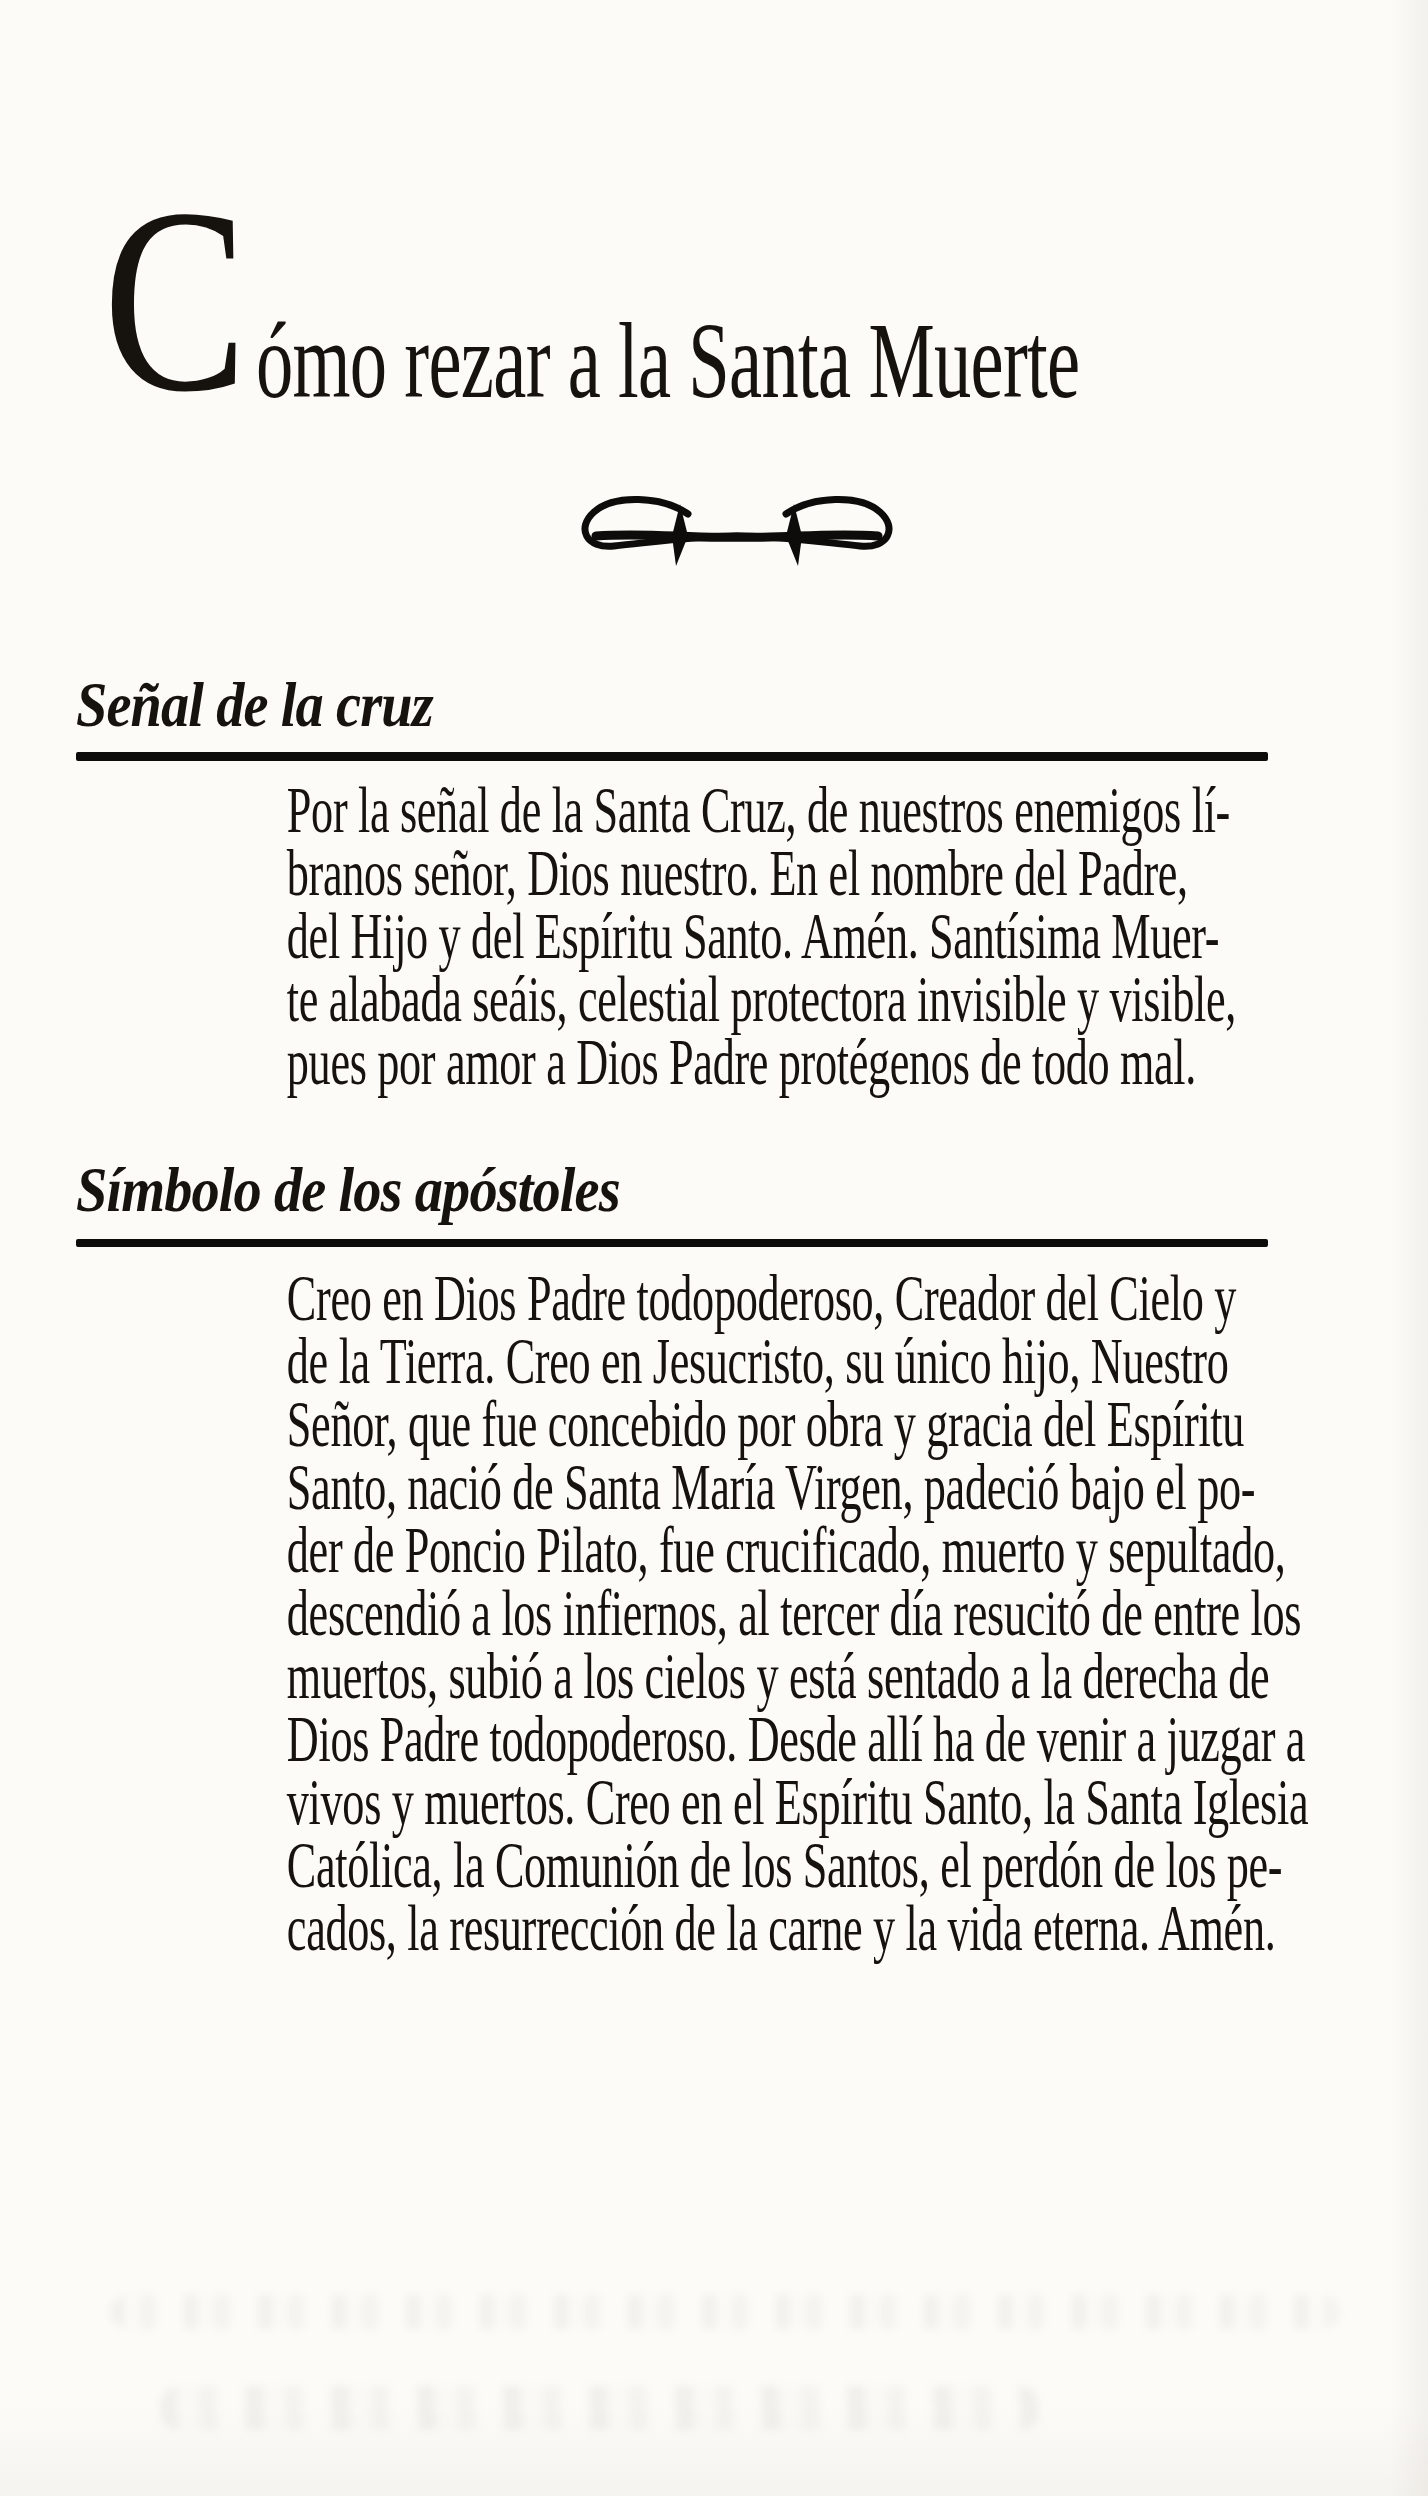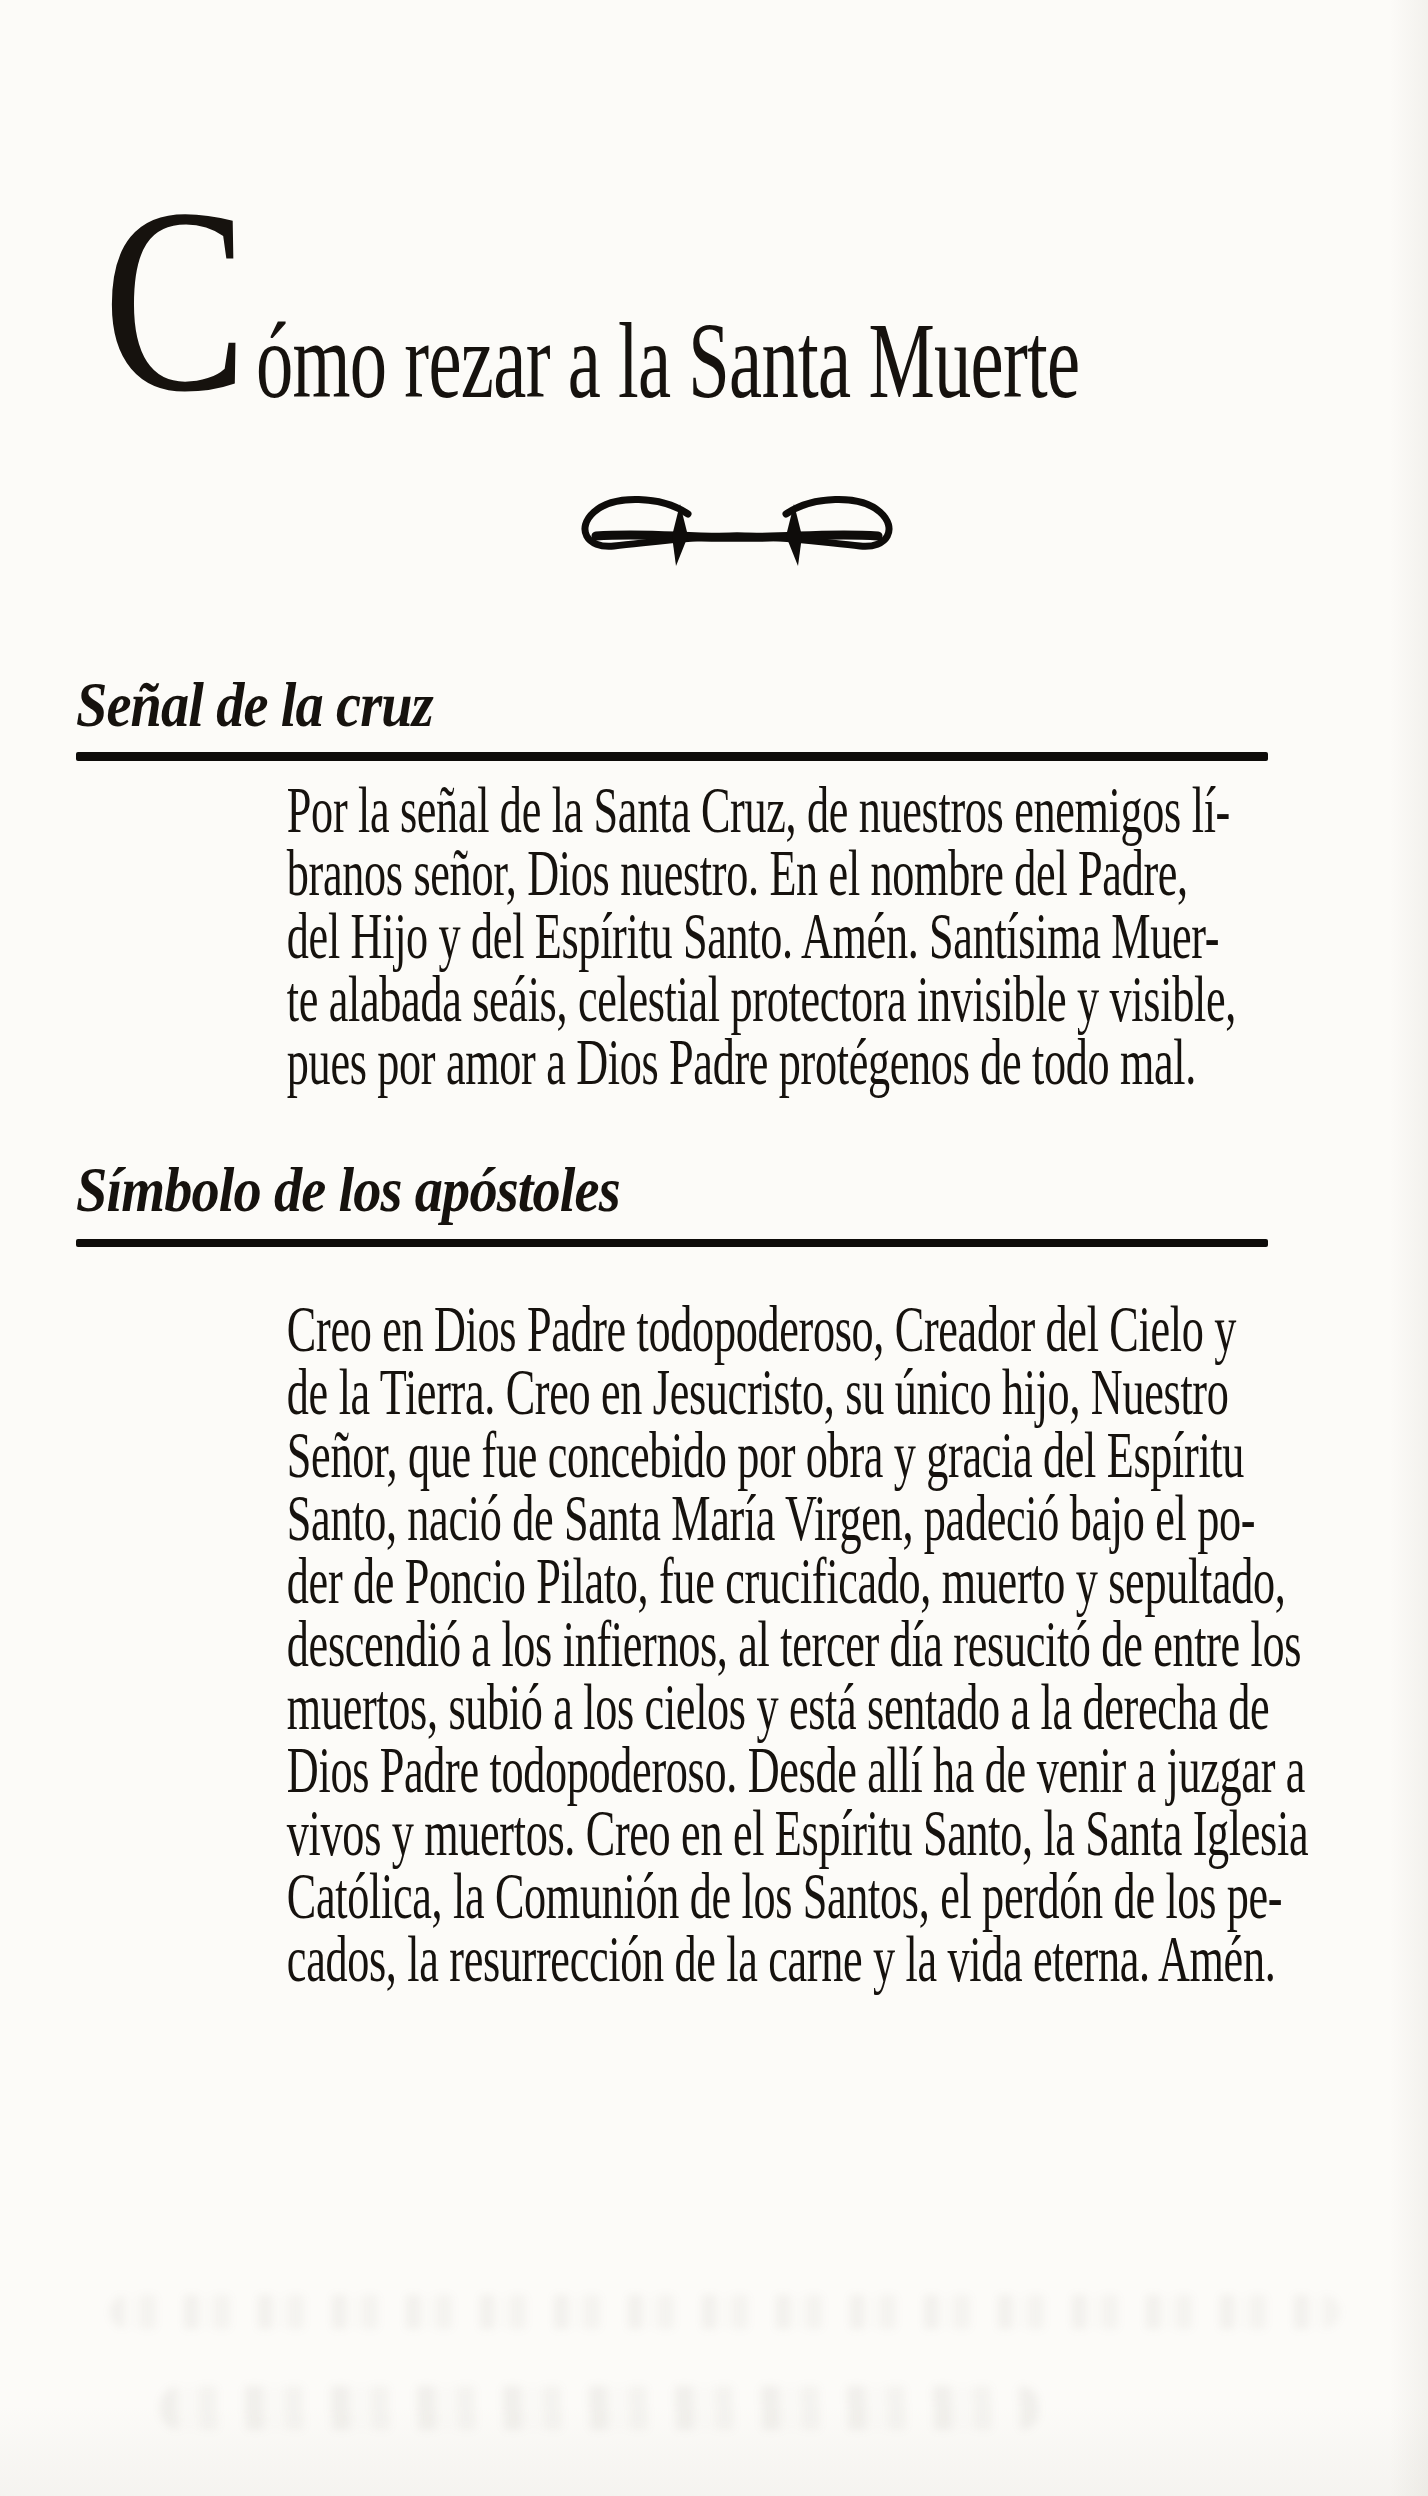--- a/index.html
+++ b/index.html
@@ -48,21 +48,21 @@
   .rule-1{top:752px;height:9px;}
   .rule-2{top:1239px;height:8px;}
 
   .para{position:absolute;left:74px;width:1290px;text-align:center;}
   .para .bl{
     white-space:nowrap;line-height:63px;font-size:66px;
     transform:scaleX(0.67);transform-origin:50% 50%;
     letter-spacing:-0.5px;
   }
   .p-senal{top:778px;}
-  .p-credo{top:1266px;margin-top:31px;}
+  .p-credo{top:1266px;}
   .p-invocacion{top:1970px;}
   .p-invocacion .bl{line-height:65px;}
 
   
   .bleed{position:absolute;pointer-events:none;filter:blur(4px);opacity:0.5;}
   .bleed-1{
     left:110px;top:2295px;width:1230px;height:34px;
     background:repeating-linear-gradient(90deg,
       rgba(130,124,112,0.16) 0 14px, rgba(130,124,112,0.02) 14px 30px,
       rgba(130,124,112,0.12) 30px 46px, rgba(130,124,112,0.0) 46px 74px);

